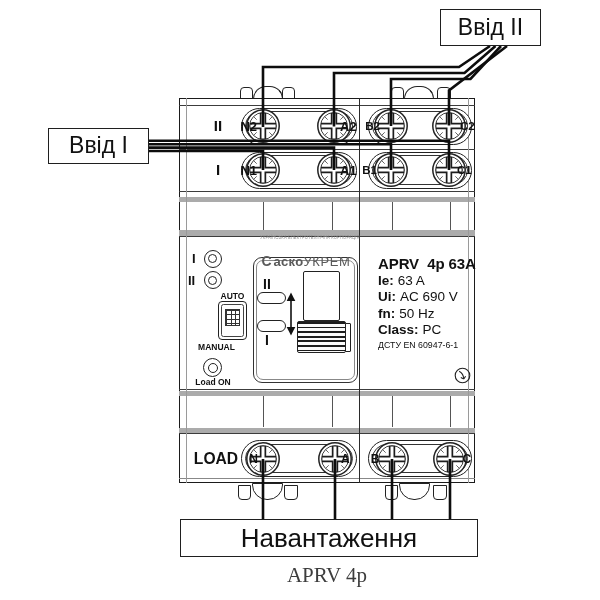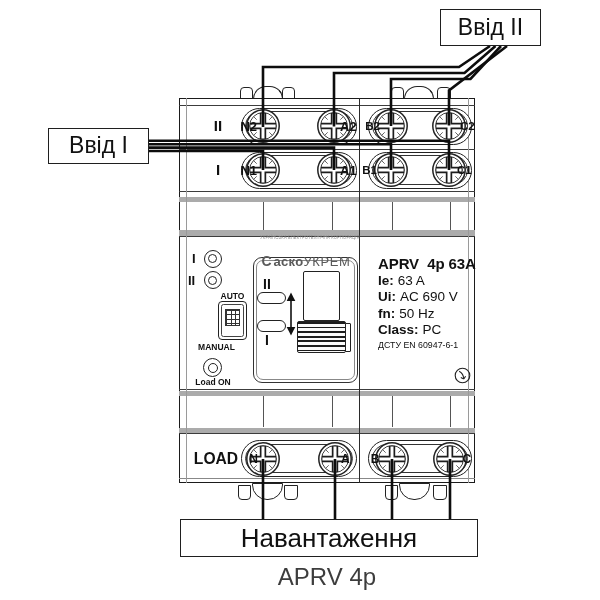--- a/index.html
+++ b/index.html
@@ -72,21 +72,21 @@
   .spec-line{font-size:13.5px;line-height:16.3px;white-space:nowrap;}
   .spec-line b{margin-right:4px;}
   .spec-std{font-size:8.8px;line-height:10px;margin-top:2px;white-space:nowrap;}
   .cert{position:absolute;z-index:3;}
   
   .wires{position:absolute;left:0;top:0;z-index:5;pointer-events:none;}
   
   .iobox{position:absolute;background:#fff;border:1.5px solid #1f1f1f;box-sizing:border-box;
          display:flex;align-items:center;justify-content:center;font-size:23px;color:#111;z-index:6;}
   .bigbox{font-size:26px;}
-  .caption{position:absolute;text-align:center;font-size:24px;color:#3d3d3d;z-index:6;}
+  .caption{position:absolute;text-align:center;font-size:21px;color:#3d3d3d;z-index:6;font-family:Liberation Serif, serif;}
 </style>
 </head>
 <body>
 
 <div id="canvas">
 
   <div class="tab tt" style="left:240px;top:86.5px;width:13px;height:12px"></div>
   <div class="tab at" style="left:252.5px;top:85.5px;width:30px;height:13px"></div>
   <div class="tab tt" style="left:281.5px;top:86.5px;width:13px;height:12px"></div>
   <div class="tab tt" style="left:391px;top:86.5px;width:13px;height:12px"></div>

